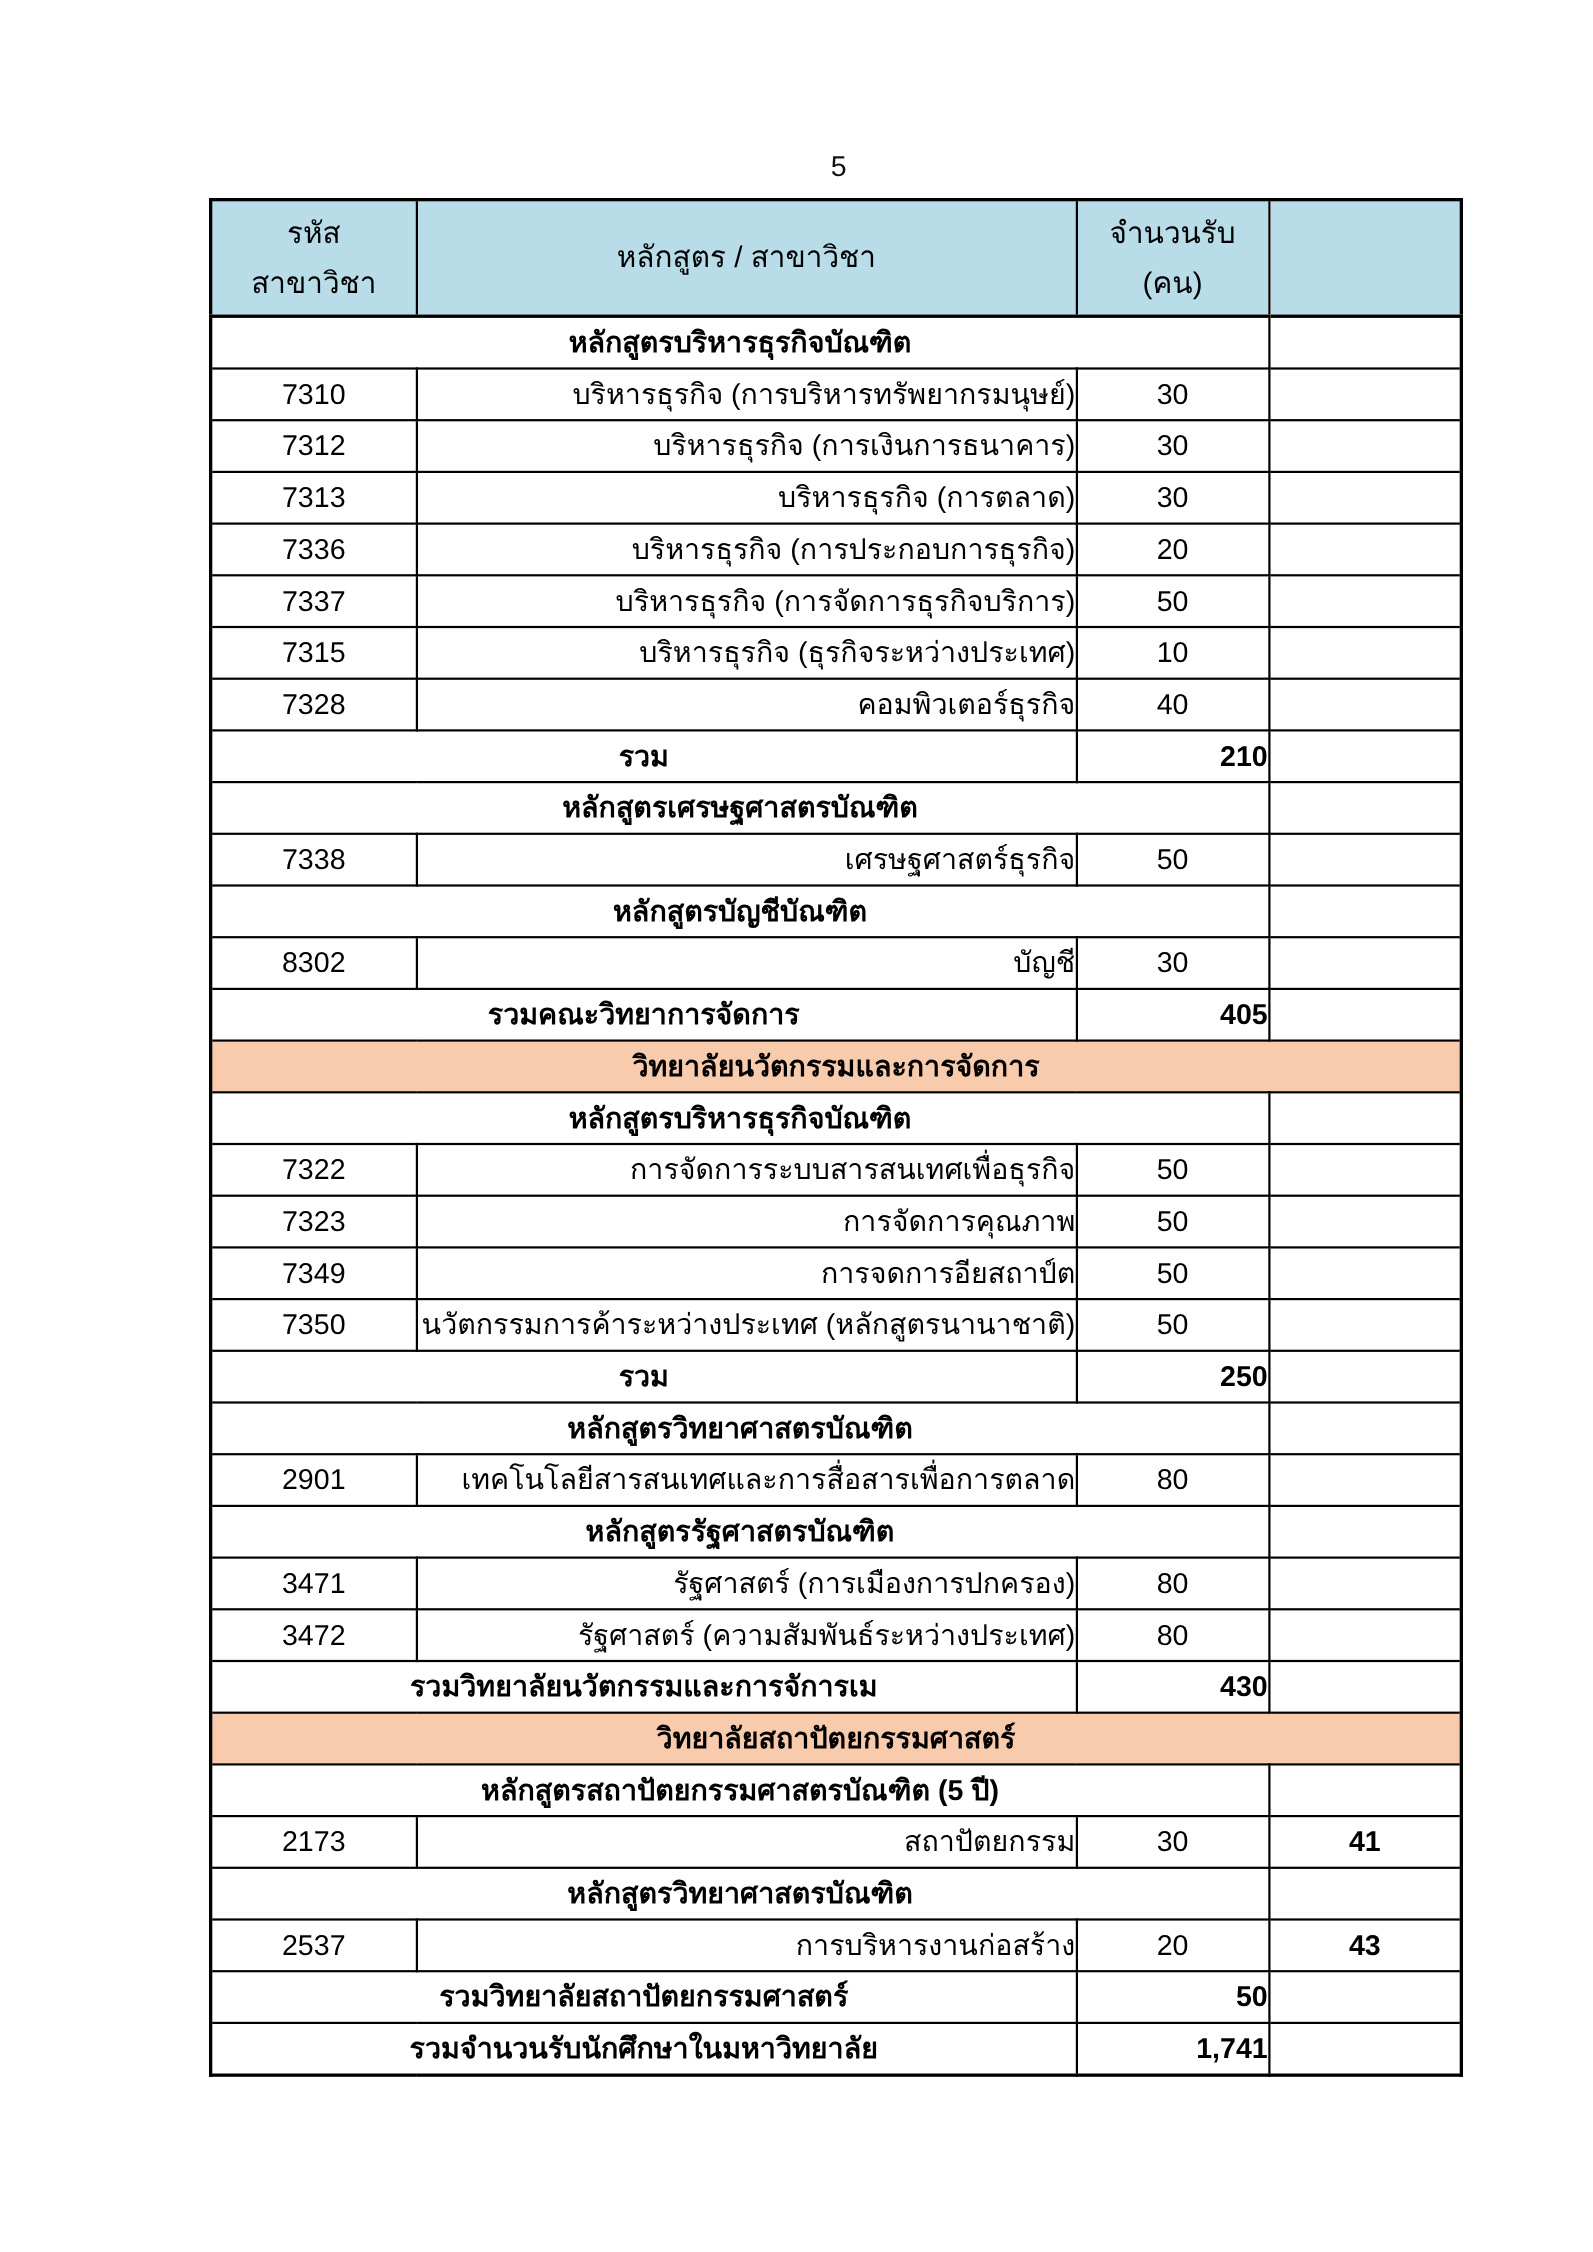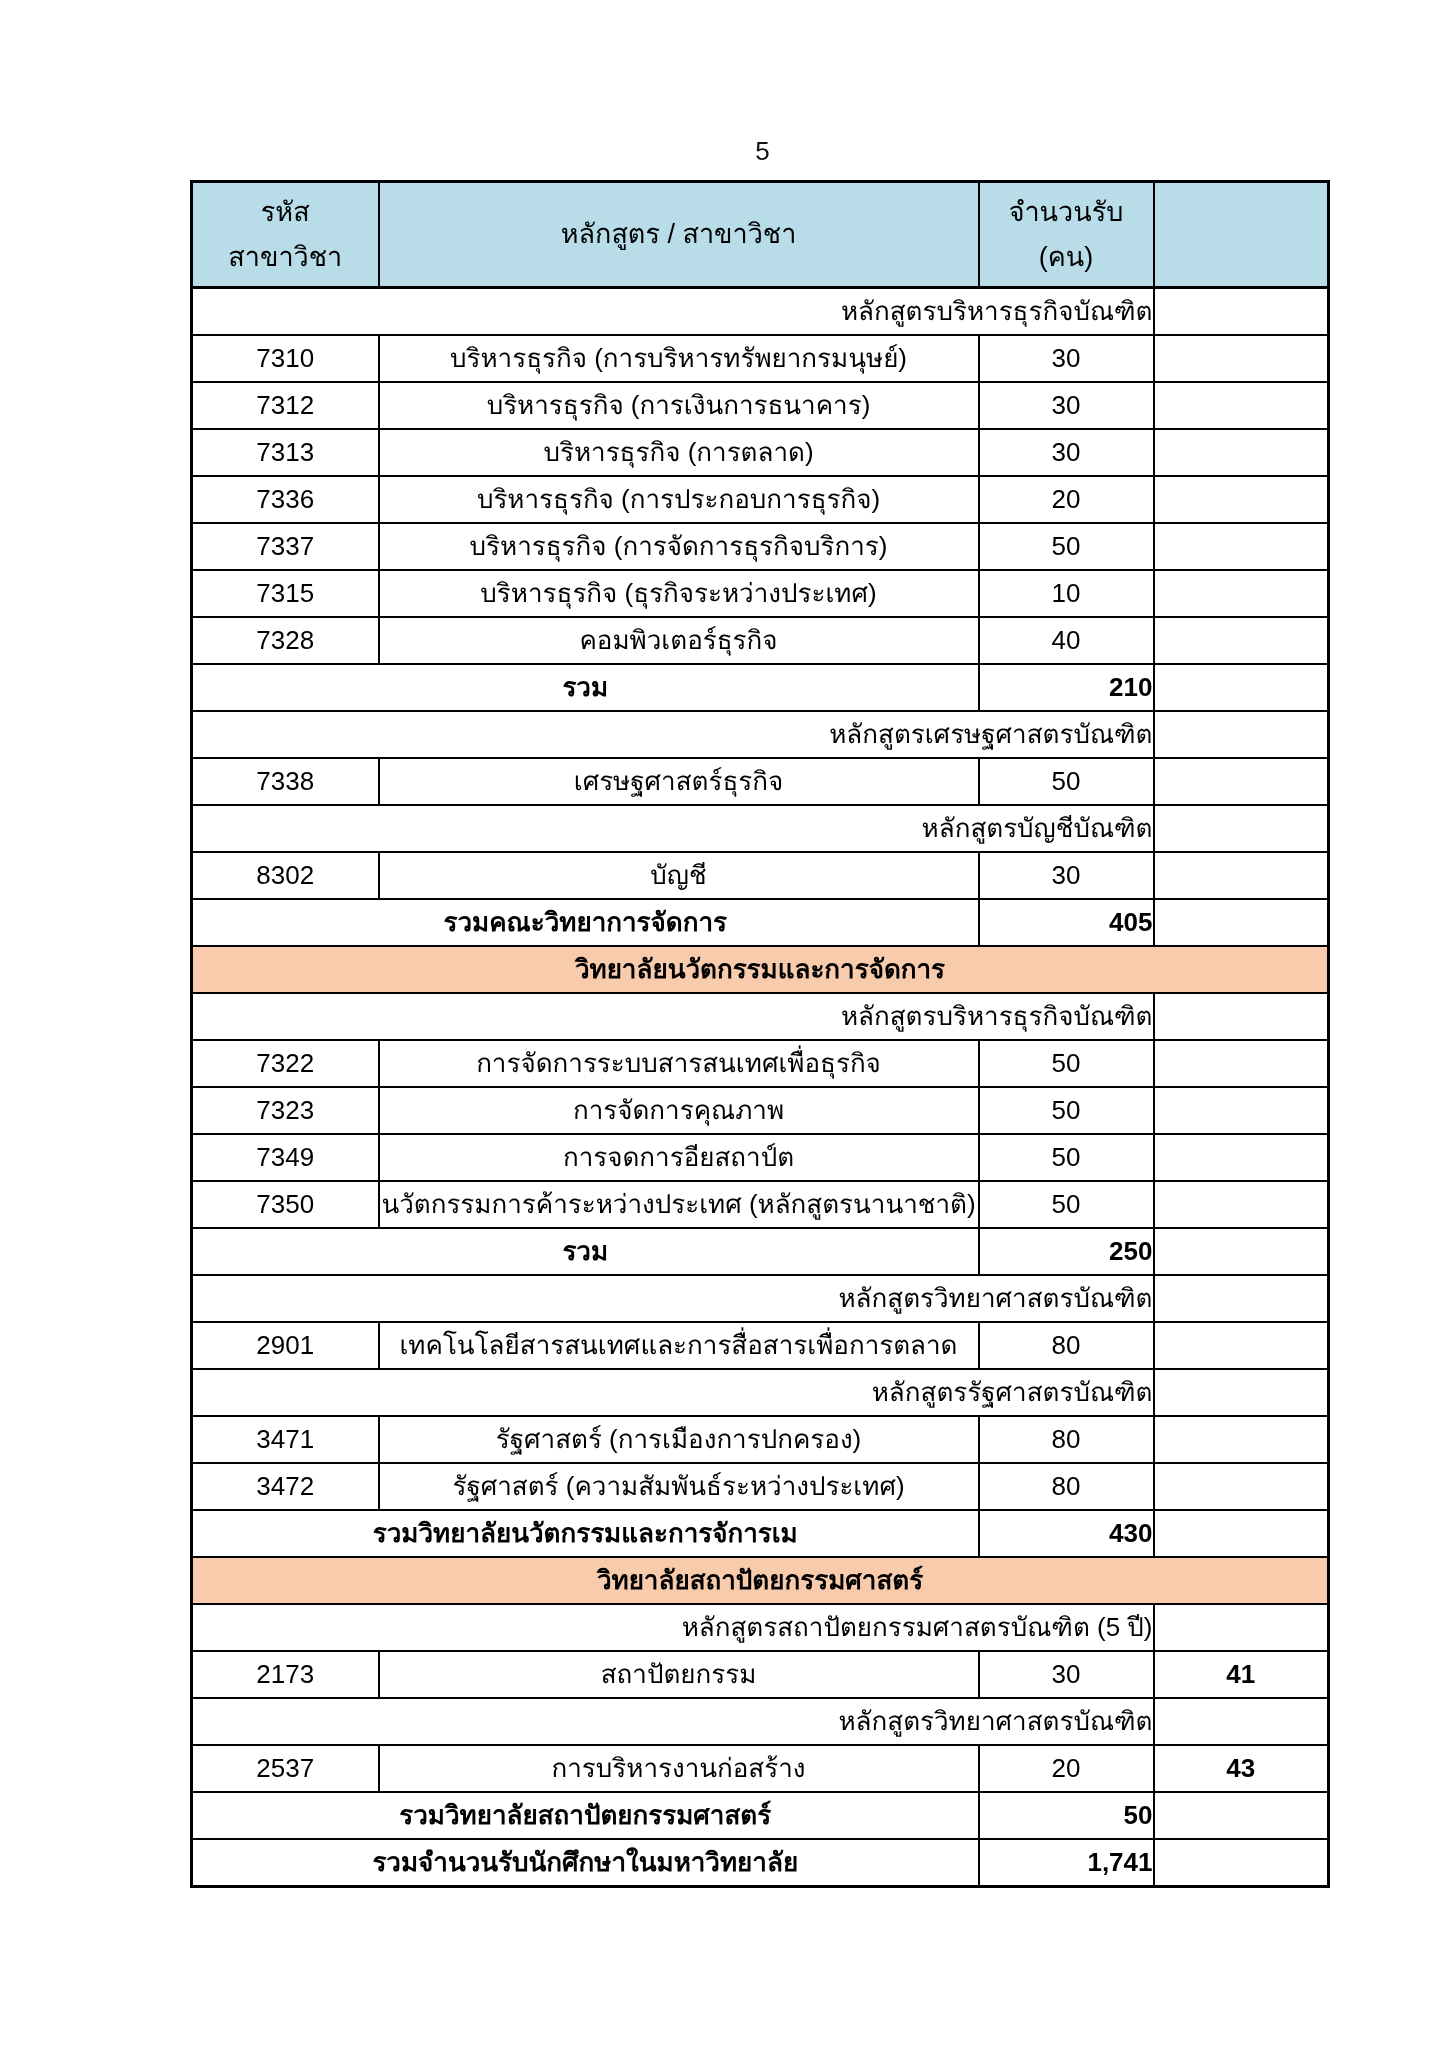--- a/index.html
+++ b/index.html
@@ -44,26 +44,26 @@
   }
   tr.header-row td {
     background: var(--header-bg, #B8DCE8);
     height: 103px;
     font-size: 27px;
     text-align: center;
     border-bottom: 3px solid #000;
   }
   .two-line span { display: block; line-height: 1.65; }
   td.code  { text-align: center; }
-  td.name  { text-align: center; padding-left: 16px; border-radius: 12px; }
+  td.name  { text-align: right; padding-left: 16px; border-radius: 12px; }
   td.num   { text-align: center; }
   td.extra { text-align: center; font-weight: bold; }
   td.section {
-    font-weight: normal;
-    text-align: right;
+    font-weight: bold;
+    text-align: center;
     padding-left: 10px;
     font-size: 27px;
   }
   td.total-label {
     font-weight: bold;
     text-align: center;
     font-size: 27px;
   }
   td.total-num {
     font-weight: bold;

